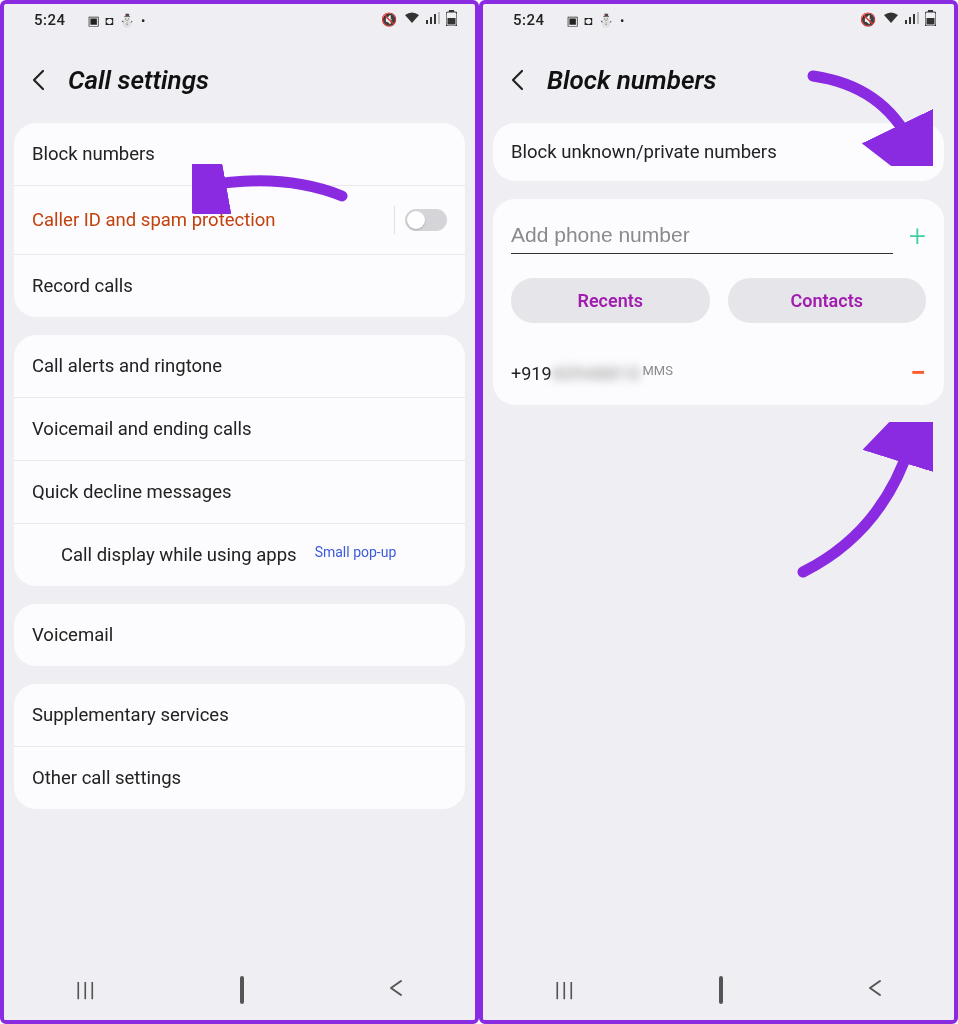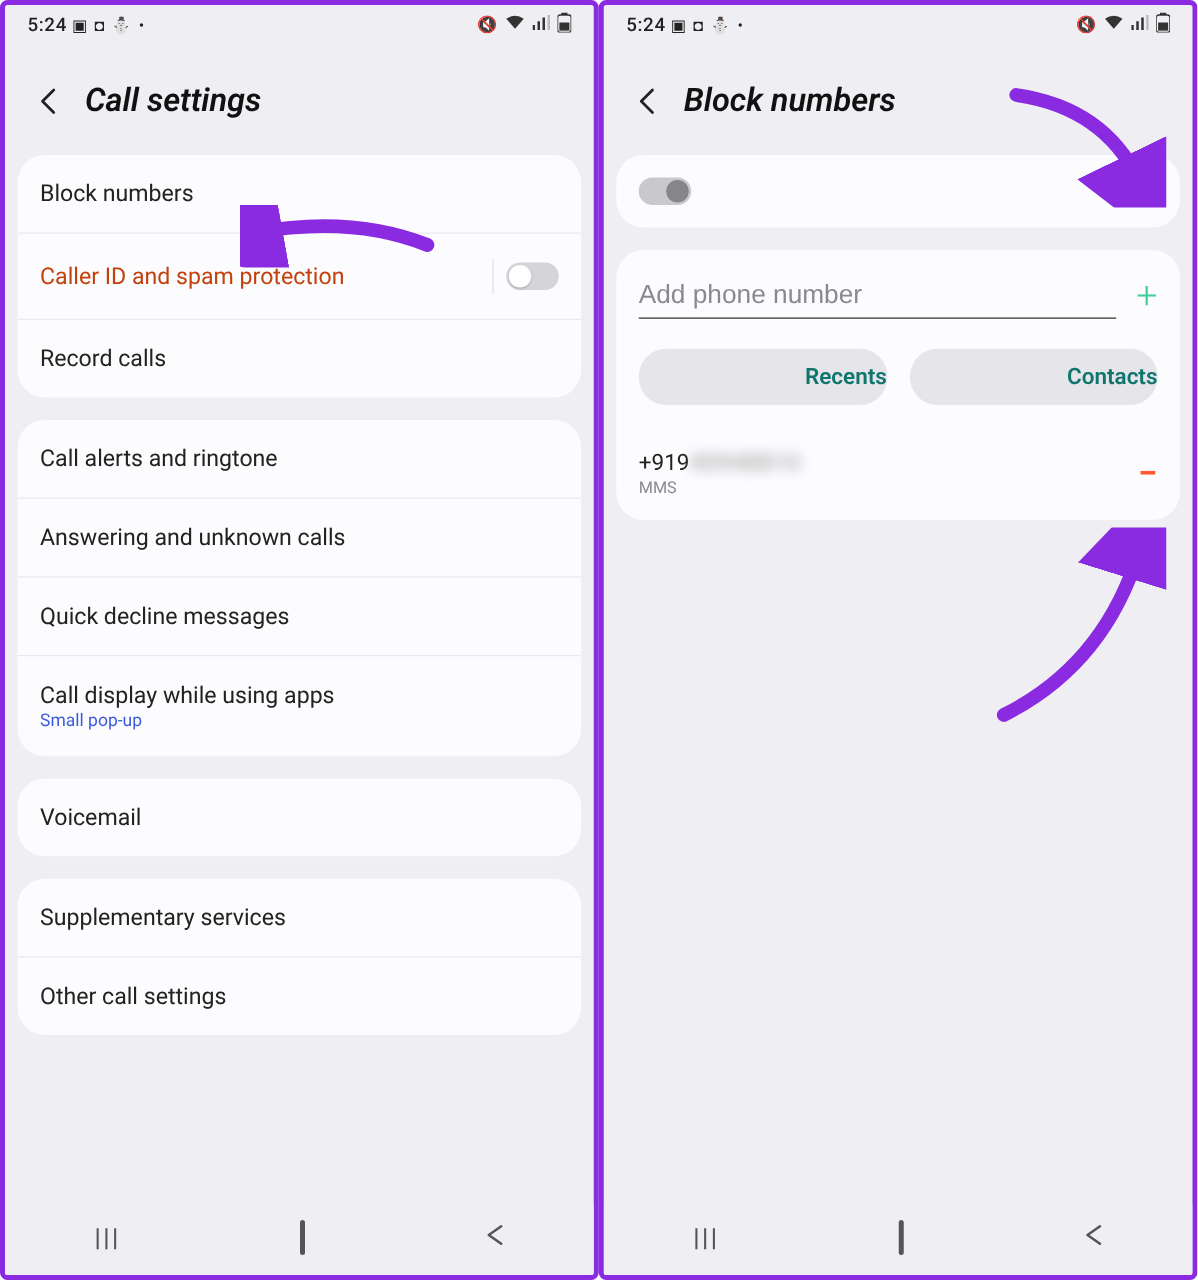--- a/index.html
+++ b/index.html
@@ -23,21 +23,21 @@
     overflow: hidden;
   }
   .status-bar {
     display: flex;
     justify-content: space-between;
     align-items: center;
     padding: 6px 18px 2px 18px;
     font-size: 15px;
     color: #222;
   }
-  .status-left { display: flex; align-items: flex-start; gap: 2px; }
+  .status-left { display: flex; align-items: flex-start; gap: 20px; margin-left: 12px; }
   .status-right { display: flex; align-items: center; gap: 4px; }
   .status-time { font-weight: 500; letter-spacing: 0.5px; }
   .status-icons span { font-size: 13px; margin-left: 2px; }
   .header {
     display: flex;
     align-items: center;
     padding: 34px 20px 28px 22px;
     gap: 18px;
   }
   .back-btn {
@@ -65,21 +65,21 @@
     padding: 20px 18px;
     display: flex;
     align-items: center;
     justify-content: space-between;
     font-size: 18.5px;
     color: #222;
     cursor: pointer;
   }
   .row + .row { border-top: 1px solid #e9e9ed; }
   .row-disabled { color: #c2410c; }
-  .row-sub { display: flex; flex-direction: column; gap: 2px; }
+  .row-sub { display: flex; flex-direction: row; gap: 18px; margin-left: 29px; }
   .row-sublabel { font-size: 14px; color: #3b5bdb; }
   .toggle {
     width: 42px; height: 22px;
     background: #d5d5d9;
     border-radius: 11px;
     position: relative;
     flex-shrink: 0;
   }
   .toggle::after {
     content: "";
@@ -132,34 +132,34 @@
   }
   .pill-row {
     display: flex;
     gap: 18px;
     padding: 0 18px 22px 18px;
   }
   .pill {
     flex: 1;
     background: #e6e6ea;
     border-radius: 22px;
-    text-align: right;
+    text-align: center;
     padding: 12px 0;
     font-size: 18px;
     font-weight: 600;
-    color: #0f766e;
+    color: #a21caf;
     cursor: pointer;
   }
   .blocked-row {
     display: flex;
     justify-content: space-between;
     align-items: center;
     padding: 14px 18px 18px 18px;
   }
-  .blocked-info { display: flex; flex-direction: column; gap: 2px; }
+  .blocked-info { display: flex; flex-direction: row; gap: 2px; }
   .blocked-number { font-size: 18px; color: #222; }
   .blocked-number .blur {
     filter: blur(5px);
     color: #888;
     letter-spacing: 1px;
   }
   .blocked-type { font-size: 13px; color: #8a8a8e; }
   .minus-btn {
     color: #ff5a2b;
     font-size: 28px;
@@ -252,21 +252,21 @@
     <div class="row">
       <span>Record calls</span>
     </div>
   </div>
 
   <div class="card">
     <div class="row">
       <span>Call alerts and ringtone</span>
     </div>
     <div class="row">
-      <span>Answering and unknown calls</span>
+      <span>Voicemail and ending calls</span>
     </div>
     <div class="row">
       <span>Quick decline messages</span>
     </div>
     <div class="row">
       <div class="row-sub">
         <span>Call display while using apps</span>
         <span class="row-sublabel">Small pop-up</span>
       </div>
     </div>
@@ -349,20 +349,21 @@
     <div class="back-btn">
       <svg width="14" height="22" viewBox="0 0 14 22">
           <path d="M12 2 L3 11 L12 20" stroke="#222" stroke-width="2.2" fill="none" stroke-linecap="round" stroke-linejoin="round"></path>
         </svg>
     </div>
     <div class="header-title">Block numbers</div>
   </div>
 
   <div class="card">
     <div class="row" style="padding:18px;">
+      <span>Block unknown/private numbers</span>
       <div class="toggle-dark"></div>
     </div>
   </div>
 
   <div class="card">
     <div class="add-row">
       <input class="input-line" placeholder="Add phone number" style="">
       <span class="plus-btn">+</span>
     </div>
     <div class="pill-row">

